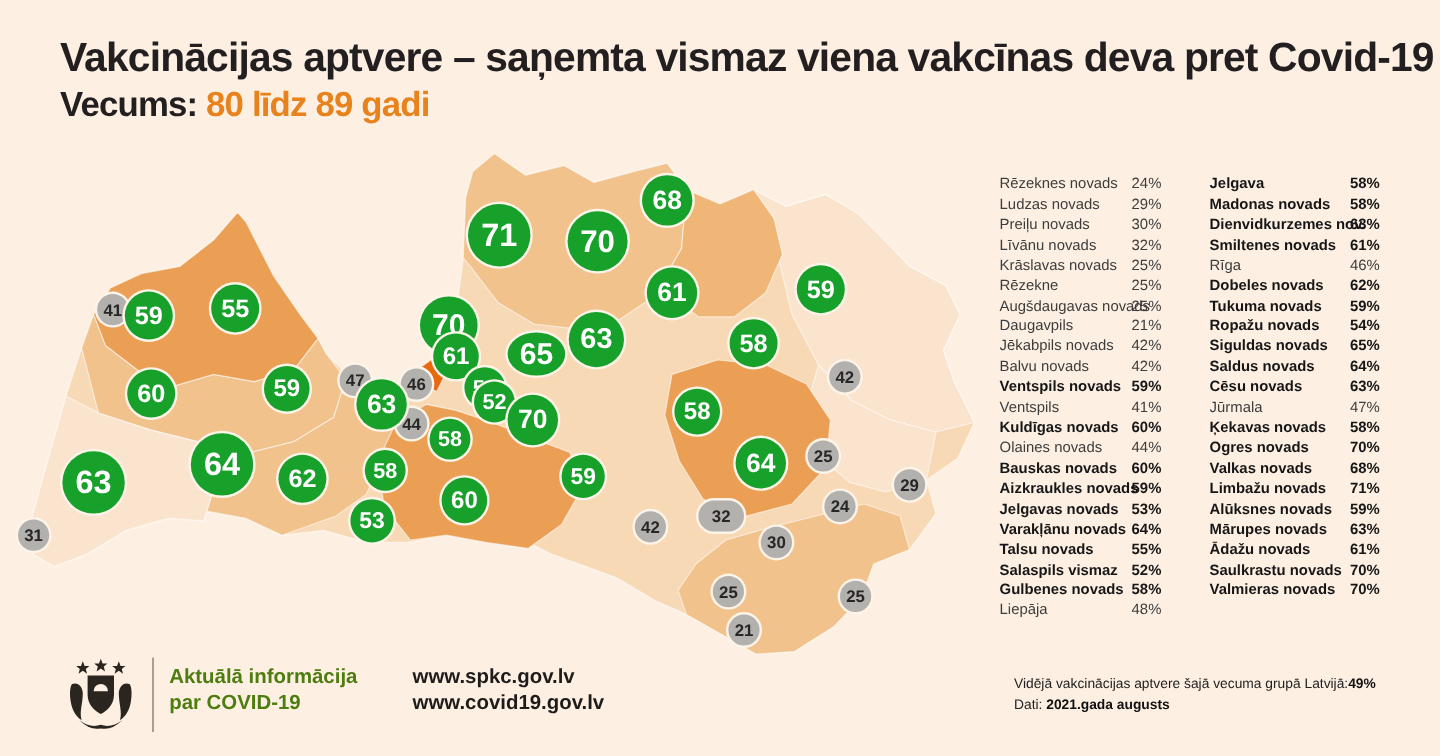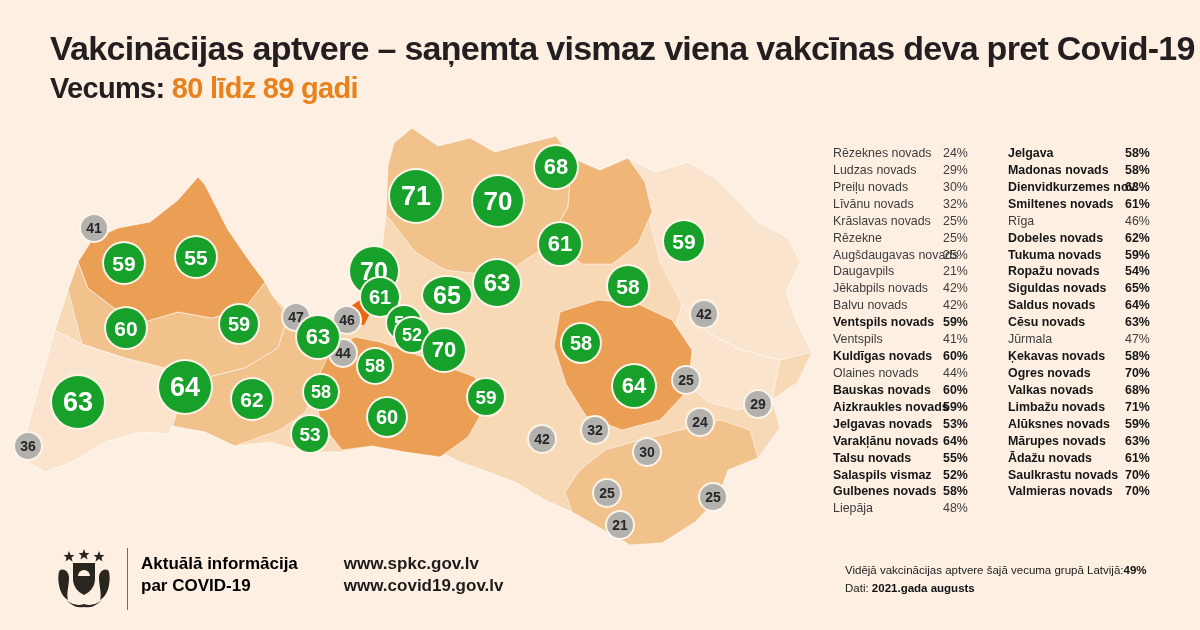--- a/index.html
+++ b/index.html
@@ -23,21 +23,21 @@
   .badge.gray{background:var(--grayBadge);color:#262626;box-shadow:0 0 0 2px var(--ring);font-size:14px}
   .legend-col{position:absolute;top:146px;width:170px}
   .lrow{position:relative;height:16.93px;font-size:12.4px;color:#3d3d3d;white-space:nowrap}
   .lrow.bold{font-weight:bold;color:#161616}
   .lrow .lval{position:absolute;top:0}
   .col-a{left:833px}.col-a .lval{left:110px}
   .col-b{left:1008px}.col-b .lval{left:117px}
   .footer-left{position:absolute;left:56px;top:548px;display:flex;align-items:flex-start}
   .emblem{width:56px;height:62px}
   .fdiv{width:1px;height:62px;background:#6f6a66;margin-left:15px}
-  .finfo{margin-left:13px;font-size:17px;font-weight:bold;line-height:22px;color:#000000;padding-top:5px}
+  .finfo{margin-left:13px;font-size:17px;font-weight:bold;line-height:22px;color:#4d7c0f;padding-top:5px}
   .furls{margin-left:46px;font-size:17px;font-weight:bold;line-height:22px;color:#1d1c1a;padding-top:5px}
   .furls div{cursor:pointer}
   .footer-right{position:absolute;left:845px;top:561px;font-size:11.5px;color:#222;line-height:18px}
   .footer-right b{color:#111}
 </style>
 </head>
 <body>
 
 <div class="title">Vakcinācijas aptvere – saņemta vismaz viena vakcīnas deva pret Covid-19</div>
 <div class="age-line">
@@ -56,30 +56,30 @@
     <polygon class="rL3b" points="548,95 552,46 580,58 608,46 625,70 632,100 618,132 592,152 562,152 540,135 525,135"></polygon>
     <polygon class="rL3" points="68,176 94,196 124,210 158,200 192,206 225,196 245,170 252,183 268,204 258,236 225,256 185,266 145,256 105,246 62,232 48,178 58,150"></polygon>
     <polygon class="rL3" points="150,322 160,290 145,256 185,266 225,256 258,236 268,204 280,210 302,218 310,240 300,270 285,300 260,318 215,334 185,320 152,314"></polygon>
     <polygon class="rL3" points="545,380 560,358 585,338 620,328 660,318 700,308 730,318 738,346 708,358 698,386 675,410 642,431 610,433 580,416 552,400"></polygon>
     <polygon class="rL4" points="58,150 72,128 98,116 130,110 158,88 178,65 185,73 208,118 230,150 245,170 225,196 192,206 158,200 124,210 94,196 68,176"></polygon>
     <polygon class="rL4" points="310,240 335,225 360,230 390,240 420,252 455,265 465,295 448,325 420,345 385,340 352,334 322,338 300,310 295,272"></polygon>
     <polygon class="rL4" points="540,200 578,188 618,192 652,208 672,238 668,278 640,308 602,318 566,304 546,272 534,234"></polygon>
     <polygon class="rRed" points="328,196 342,186 352,198 344,214 330,208"></polygon>
   </svg>
   <div id="badges">
-      <div class="badge gray" style="left: 61px; top: 103px; height: 26px; width: 26px; text-align: right;">41</div>
+      <div class="badge gray" style="left: 61px; top: 133px; height: 26px; width: 26px; text-align: right;">41</div>
       <div class="badge gray" style="left: 263px; top: 192px; height: 26px; width: 26px;">47</div>
       <div class="badge gray" style="left: 314px; top: 195px; height: 26px; width: 26px;">46</div>
       <div class="badge gray" style="left: 671px; top: 189px; height: 26px; width: 26px;">42</div>
       <div class="badge gray" style="left: 310px; top: 228px; height: 26px; width: 26px;">44</div>
       <div class="badge gray" style="left: 653px; top: 255px; height: 26px; width: 26px;">25</div>
       <div class="badge gray" style="left: 725px; top: 279px; height: 26px; width: 26px; text-align: right;">29</div>
       <div class="badge gray" style="left: 667px; top: 297px; height: 26px; width: 26px;">24</div>
-      <div class="badge gray" style="left: -5px; top: 321px; height: 26px; width: 26px;">36</div>
-      <div class="badge gray" style="left: 562px; top: 305px; height: 26px; width: 26px;">32</div>
+      <div class="badge gray" style="left: -5px; top: 321px; height: 26px; width: 26px;">31</div>
+      <div class="badge gray" style="left: 562px; top: 305px; height: 26px; width: 38px; border-radius: 13px;">32</div>
       <div class="badge gray" style="left: 509px; top: 314px; height: 26px; width: 26px;">42</div>
       <div class="badge gray" style="left: 614px; top: 327px; height: 26px; width: 26px;">30</div>
       <div class="badge gray" style="left: 574px; top: 368px; height: 26px; width: 26px;">25</div>
       <div class="badge gray" style="left: 680px; top: 372px; height: 26px; width: 26px;">25</div>
       <div class="badge gray" style="left: 587px; top: 400px; height: 26px; width: 26px;">21</div>
       <div class="badge green" style="left: 515px; top: 34px; height: 42px; width: 42px; font-size: 22px;">68</div>
       <div class="badge green" style="left: 370px; top: 58px; height: 52px; width: 52px; font-size: 27px;">71</div>
       <div class="badge green" style="left: 453px; top: 64px; height: 50px; width: 50px; font-size: 26px;">70</div>
       <div class="badge green" style="left: 644px; top: 109px; height: 40px; width: 40px; font-size: 21px;">59</div>
       <div class="badge green" style="left: 519px; top: 111px; height: 42px; width: 42px; font-size: 22px;">61</div>

